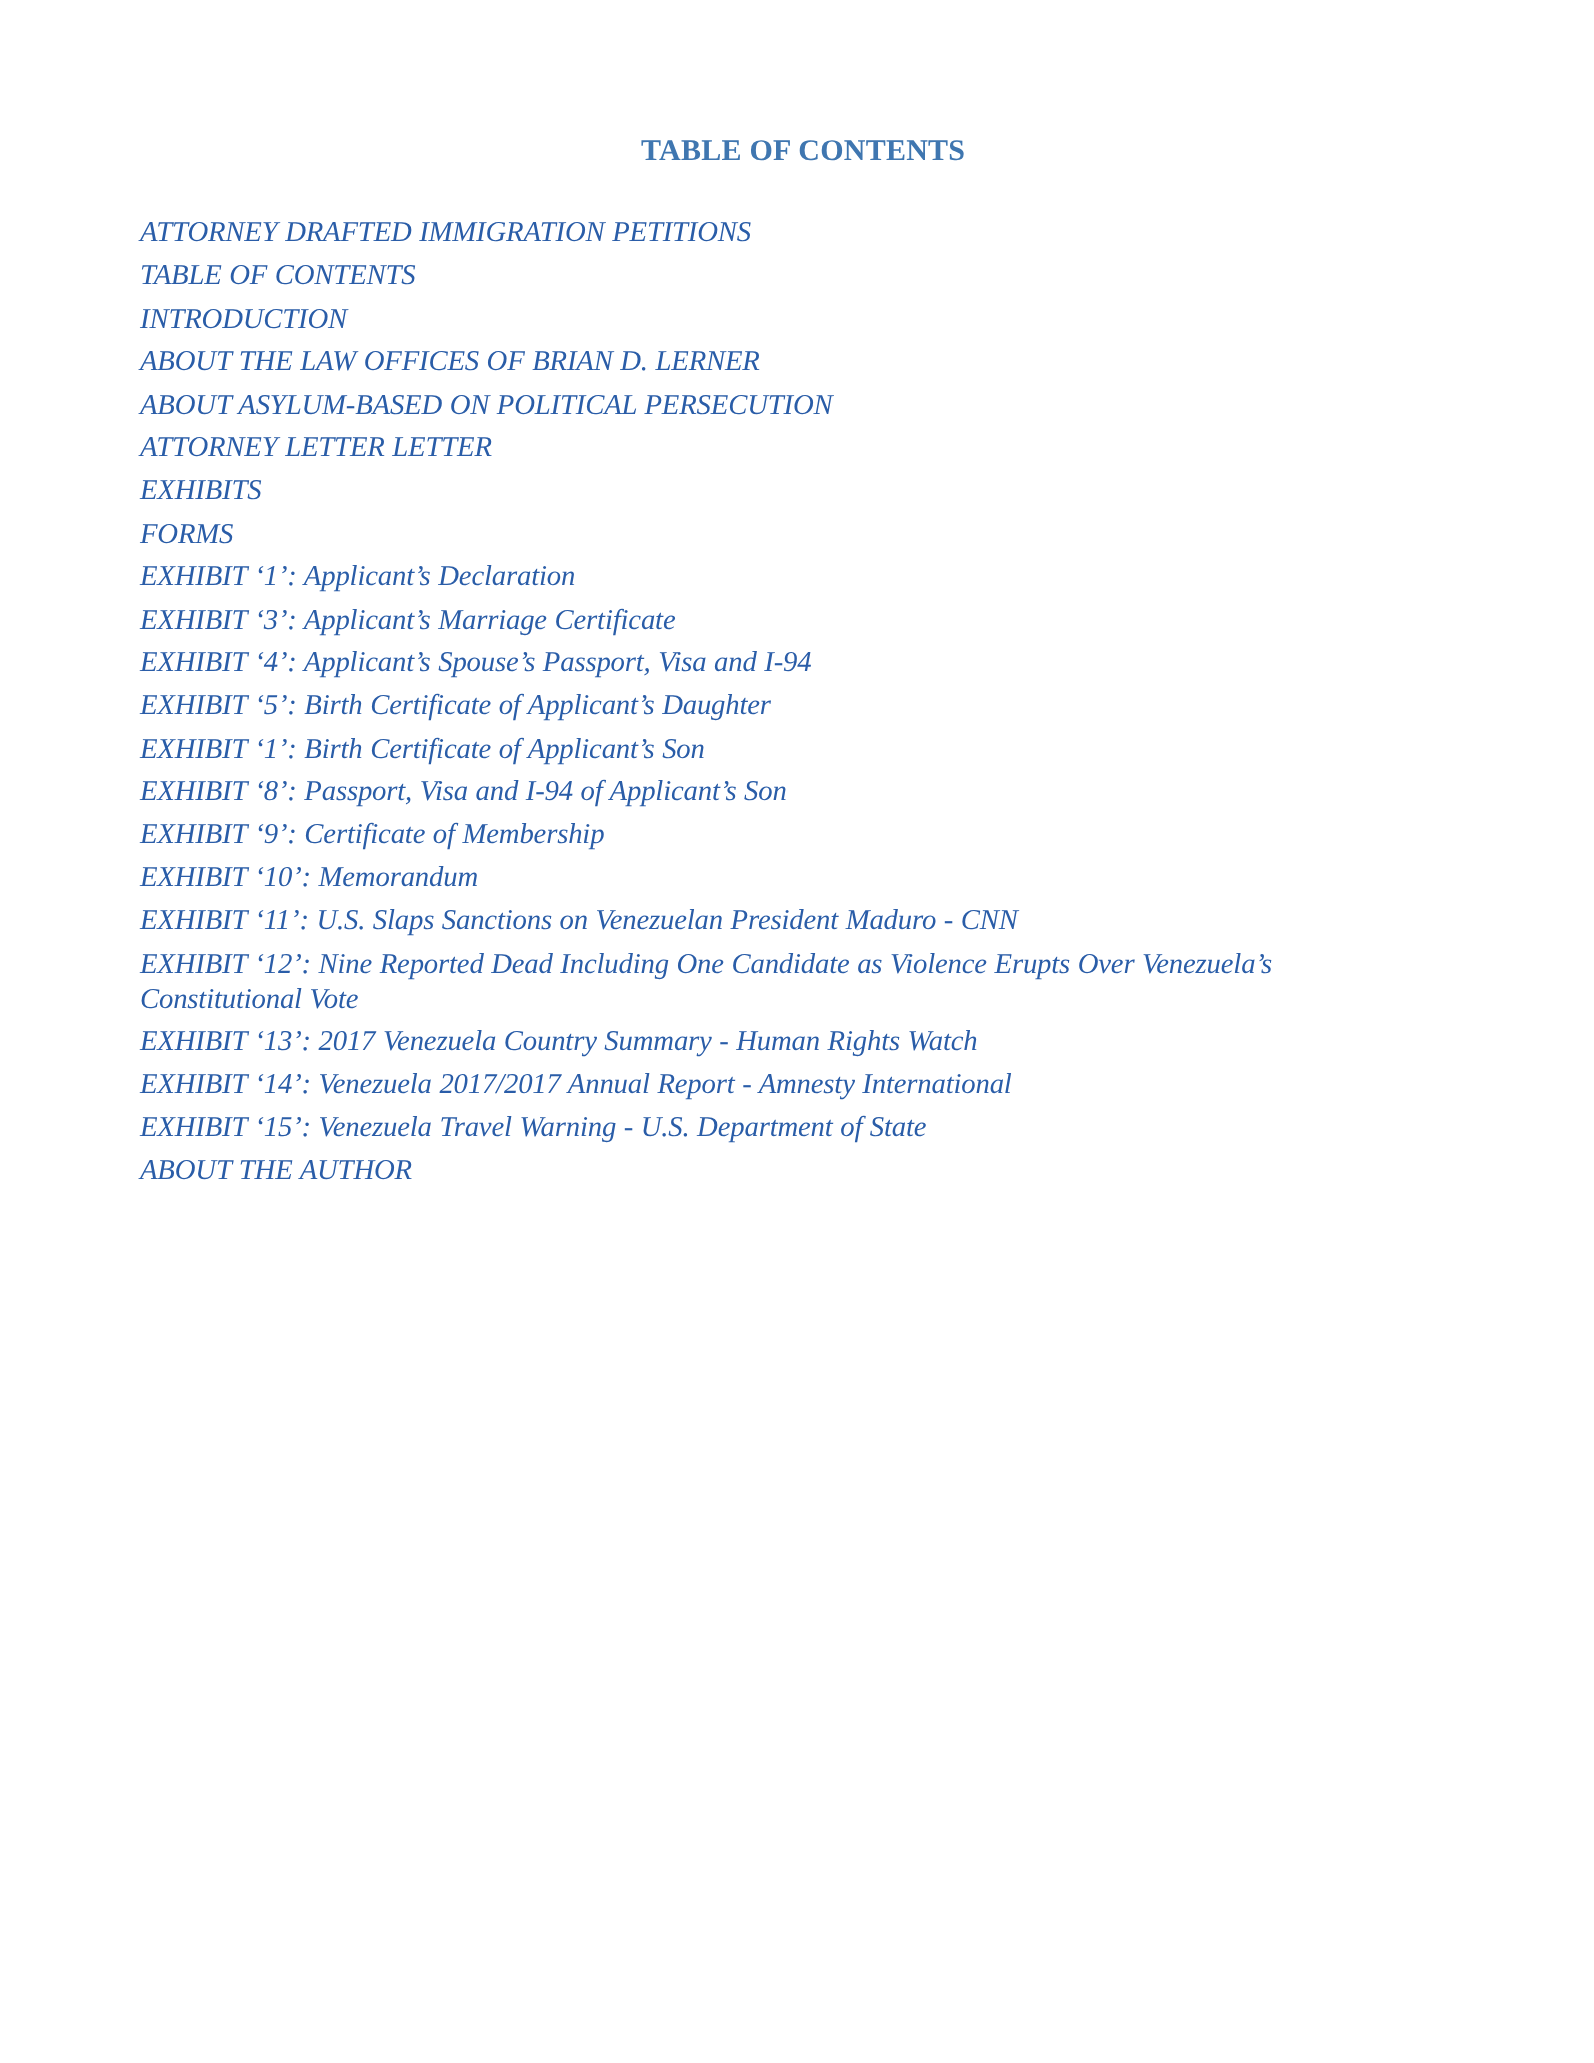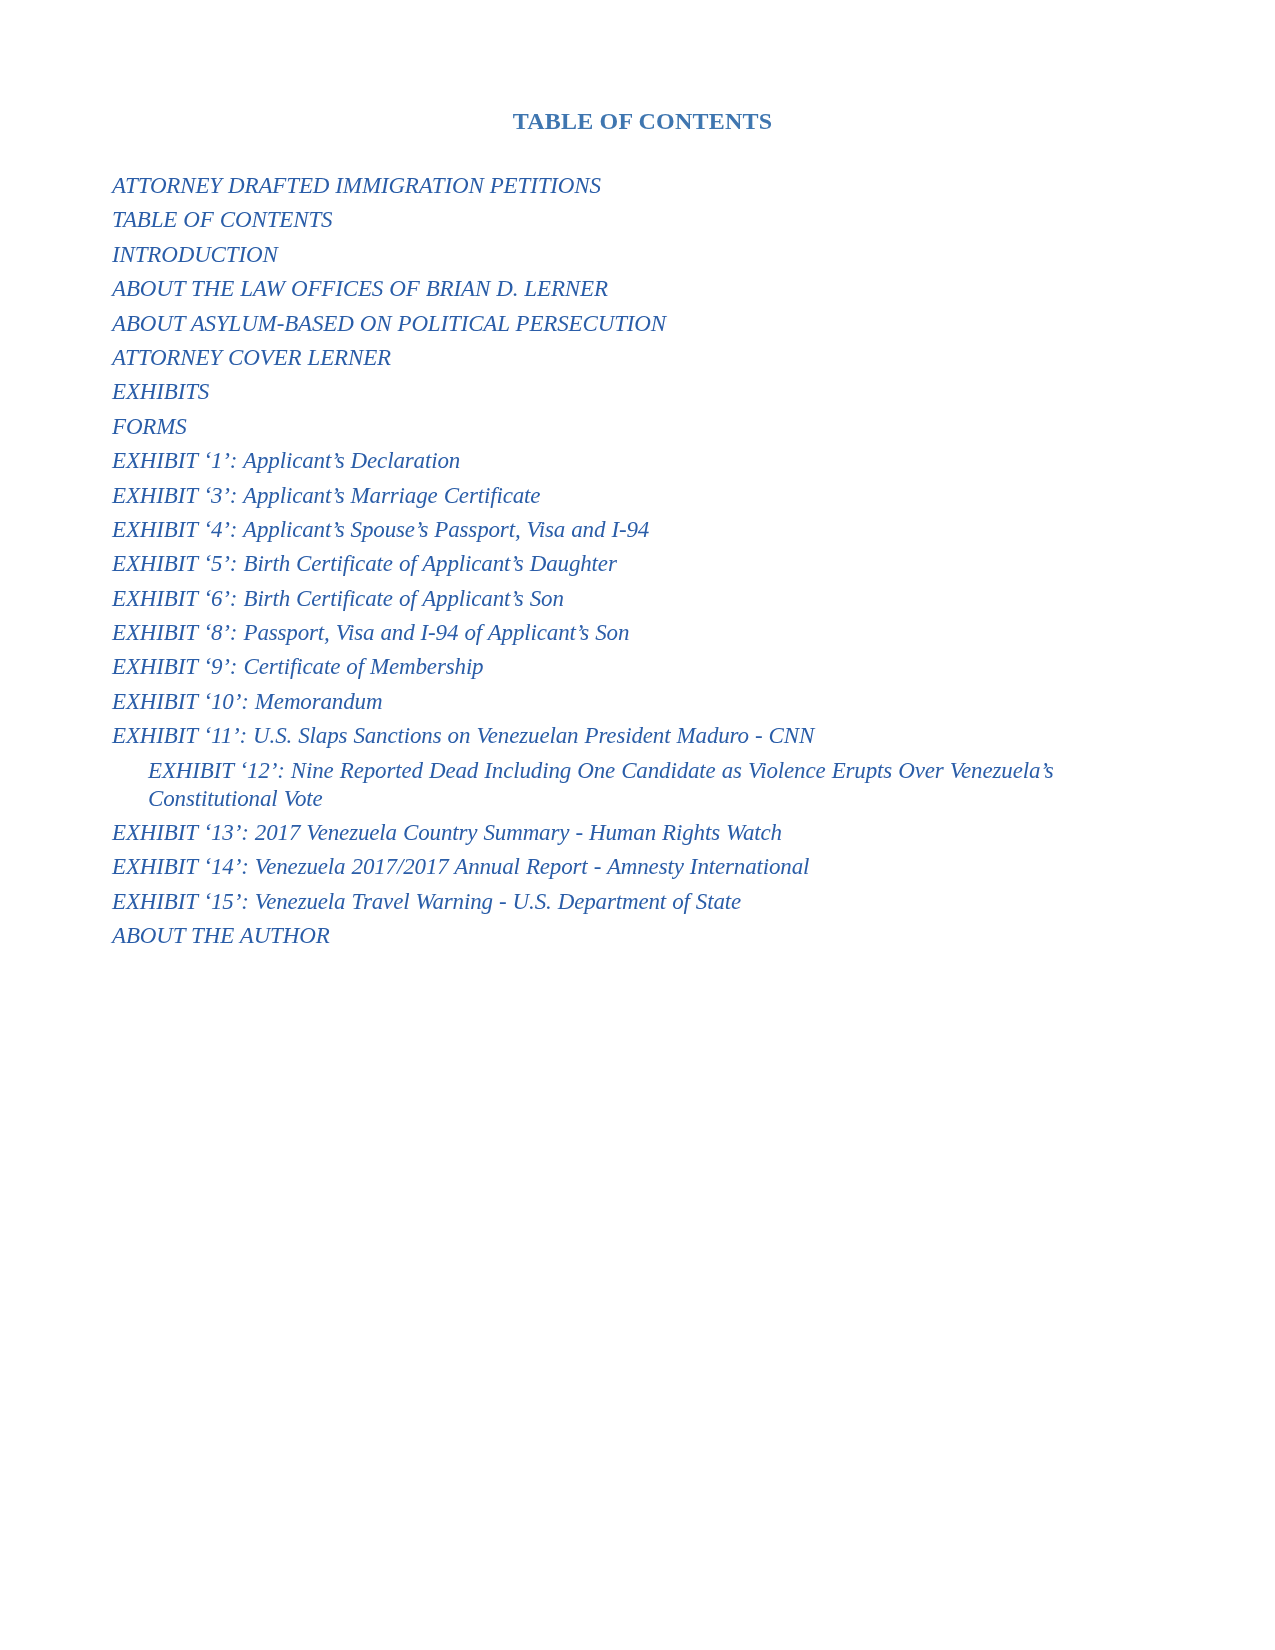--- a/index.html
+++ b/index.html
@@ -52,43 +52,42 @@
       text-decoration: none;
       margin: 0 0 6.4px 0;
       padding: 0;
       letter-spacing: -0.15px;
       word-spacing: 0.5px;
       cursor: pointer;
       font-style: italic;
     }
     .toc-entry.wrap {
       width: 985px;
-      margin-left: 36px;
     }
   </style>
 </head>
 <body>
 
 <div class="page">
   <h1 class="toc-title">TABLE OF CONTENTS</h1>
 
   <div class="toc-list">
     <a class="toc-entry">ATTORNEY DRAFTED IMMIGRATION PETITIONS</a>
     <a class="toc-entry">TABLE OF CONTENTS</a>
     <a class="toc-entry">INTRODUCTION</a>
     <a class="toc-entry">ABOUT THE LAW OFFICES OF BRIAN D. LERNER</a>
     <a class="toc-entry">ABOUT ASYLUM-BASED ON POLITICAL PERSECUTION</a>
-    <a class="toc-entry">ATTORNEY COVER LERNER</a>
+    <a class="toc-entry">ATTORNEY LETTER LETTER</a>
     <a class="toc-entry">EXHIBITS</a>
     <a class="toc-entry">FORMS</a>
     <a class="toc-entry">EXHIBIT ‘1’: Applicant’s Declaration</a>
     <a class="toc-entry">EXHIBIT ‘3’: Applicant’s Marriage Certificate</a>
     <a class="toc-entry">EXHIBIT ‘4’: Applicant’s Spouse’s Passport, Visa and I-94</a>
     <a class="toc-entry">EXHIBIT ‘5’: Birth Certificate of Applicant’s Daughter</a>
-    <a class="toc-entry">EXHIBIT ‘6’: Birth Certificate of Applicant’s Son</a>
+    <a class="toc-entry">EXHIBIT ‘1’: Birth Certificate of Applicant’s Son</a>
     <a class="toc-entry">EXHIBIT ‘8’: Passport, Visa and I-94 of Applicant’s Son</a>
     <a class="toc-entry">EXHIBIT ‘9’: Certificate of Membership</a>
     <a class="toc-entry">EXHIBIT ‘10’: Memorandum</a>
     <a class="toc-entry">EXHIBIT ‘11’: U.S. Slaps Sanctions on Venezuelan President Maduro - CNN</a>
     <a class="toc-entry wrap">EXHIBIT ‘12’: Nine Reported Dead Including One Candidate as Violence Erupts Over Venezuela’s Constitutional Vote</a>
     <a class="toc-entry">EXHIBIT ‘13’: 2017 Venezuela Country Summary - Human Rights Watch</a>
     <a class="toc-entry">EXHIBIT ‘14’: Venezuela 2017/2017 Annual Report - Amnesty International</a>
     <a class="toc-entry">EXHIBIT ‘15’: Venezuela Travel Warning - U.S. Department of State</a>
     <a class="toc-entry">ABOUT THE AUTHOR</a>
   </div>

